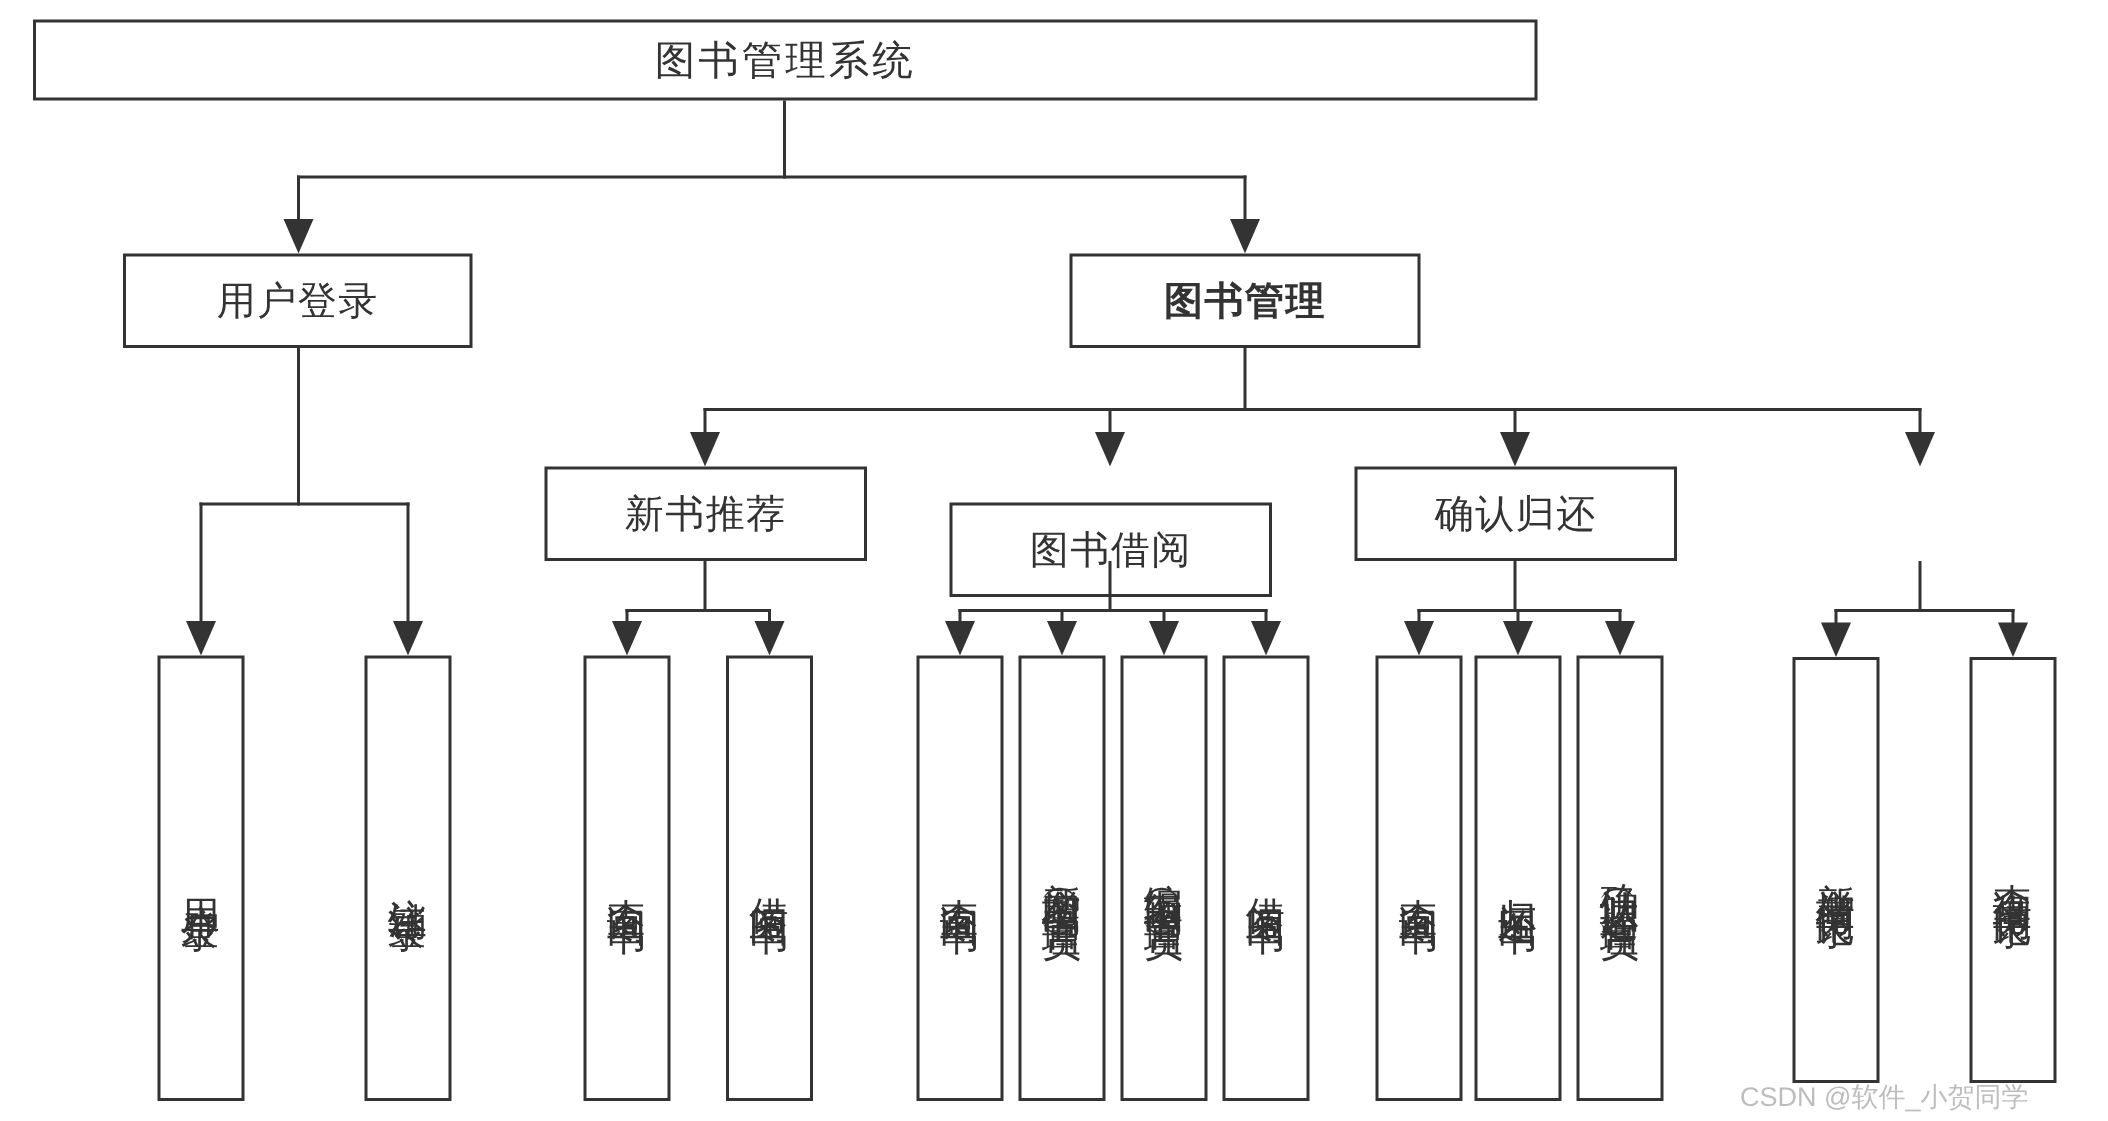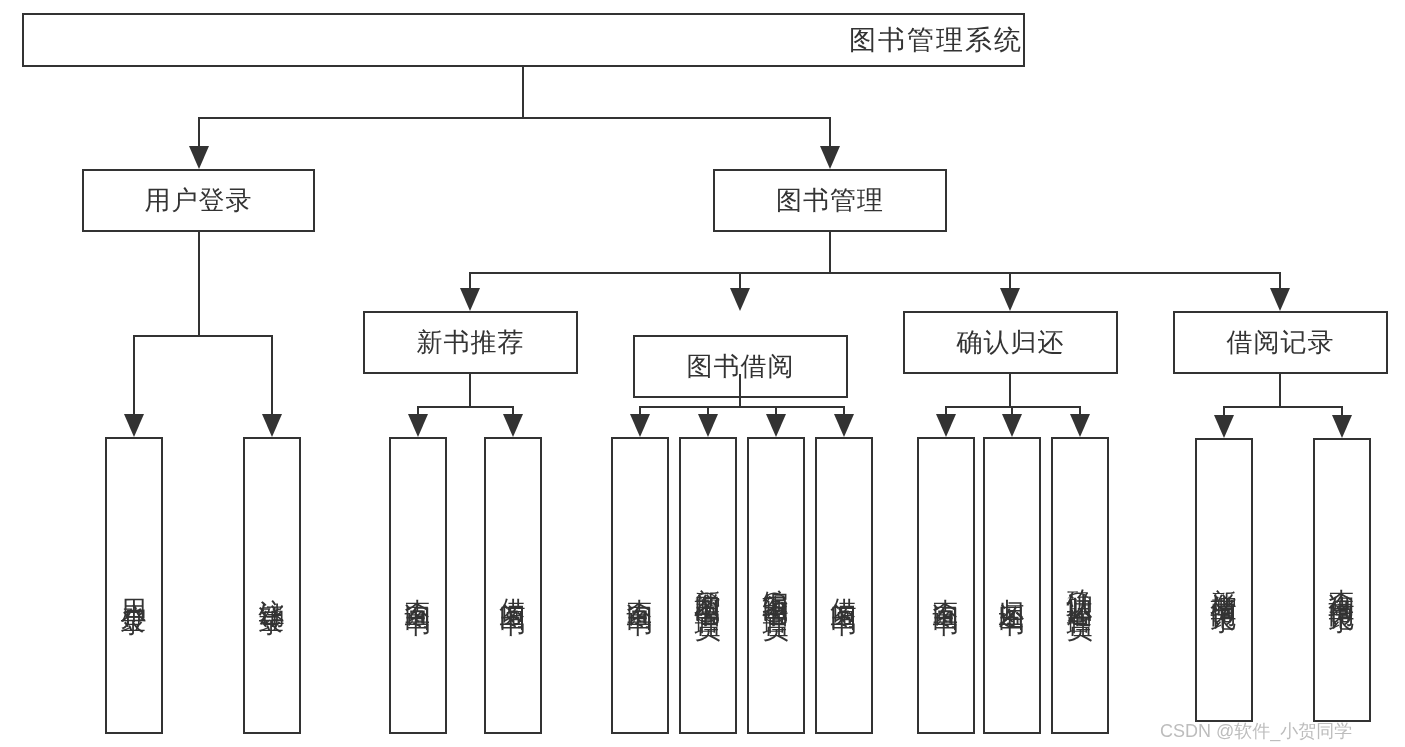--- a/index.html
+++ b/index.html
@@ -49,35 +49,35 @@
     color:var(--watermark);
     white-space:nowrap;
     z-index:5;
   }
 </style>
 </head>
 <body>
 
 <div id="canvas">
 
-  <div class="box" style="left:22px;top:13px;width:1003px;height:54px;justify-content:flex-end;">
+  <div class="box" style="left:22px;top:13px;width:1003px;height:54px;">
     <span class="root-label">图书管理系统</span>
   </div>
 
   <div class="ln" style="left:522px;top:67px;width:2px;height:52px;"></div>
   <div class="ln" style="left:198px;top:117px;width:633px;height:2px;"></div>
   <div class="ln" style="left:198px;top:117px;width:2px;height:33px;"></div>
   <div class="ln" style="left:829px;top:117px;width:2px;height:33px;"></div>
   <div class="arrow" style="left:189px;top:146px;"></div>
   <div class="arrow" style="left:820px;top:146px;"></div>
 
   <div class="box" style="left:82px;top:169px;width:233px;height:63px;">
     <span class="hlabel">用户登录</span>
   </div>
-  <div class="box" style="left:713px;top:169px;width:234px;height:63px;">
+  <div class="box" style="left:713px;top:169px;width:234px;height:63px;font-weight:bold;">
     <span class="hlabel">图书管理</span>
   </div>
 
   <div class="ln" style="left:198px;top:232px;width:2px;height:105px;"></div>
   <div class="ln" style="left:133px;top:335px;width:140px;height:2px;"></div>
   <div class="ln" style="left:133px;top:335px;width:2px;height:81px;"></div>
   <div class="ln" style="left:271px;top:335px;width:2px;height:81px;"></div>
   <div class="arrow" style="left:124px;top:414px;"></div>
   <div class="arrow" style="left:262px;top:414px;"></div>
 
@@ -93,23 +93,20 @@
   <div class="arrow" style="left:1270px;top:288px;"></div>
 
   <div class="box" style="left:363px;top:311px;width:215px;height:63px;">
     <span class="hlabel">新书推荐</span>
   </div>
   <div class="box" style="left:633px;top:311px;width:215px;height:63px;margin-top:24px;">
     <span class="hlabel">图书借阅</span>
   </div>
   <div class="box" style="left:903px;top:311px;width:215px;height:63px;">
     <span class="hlabel">确认归还</span>
-  </div>
-  <div class="box" style="left:1173px;top:311px;width:215px;height:63px;">
-    <span class="hlabel">借阅记录</span>
   </div>
 
   <div class="ln" style="left:469px;top:374px;width:2px;height:34px;"></div>
   <div class="ln" style="left:417px;top:406px;width:97px;height:2px;"></div>
   <div class="ln" style="left:417px;top:406px;width:2px;height:10px;"></div>
   <div class="ln" style="left:512px;top:406px;width:2px;height:10px;"></div>
   <div class="arrow" style="left:408px;top:414px;"></div>
   <div class="arrow" style="left:503px;top:414px;"></div>
 
   <div class="ln" style="left:739px;top:374px;width:2px;height:34px;"></div>

